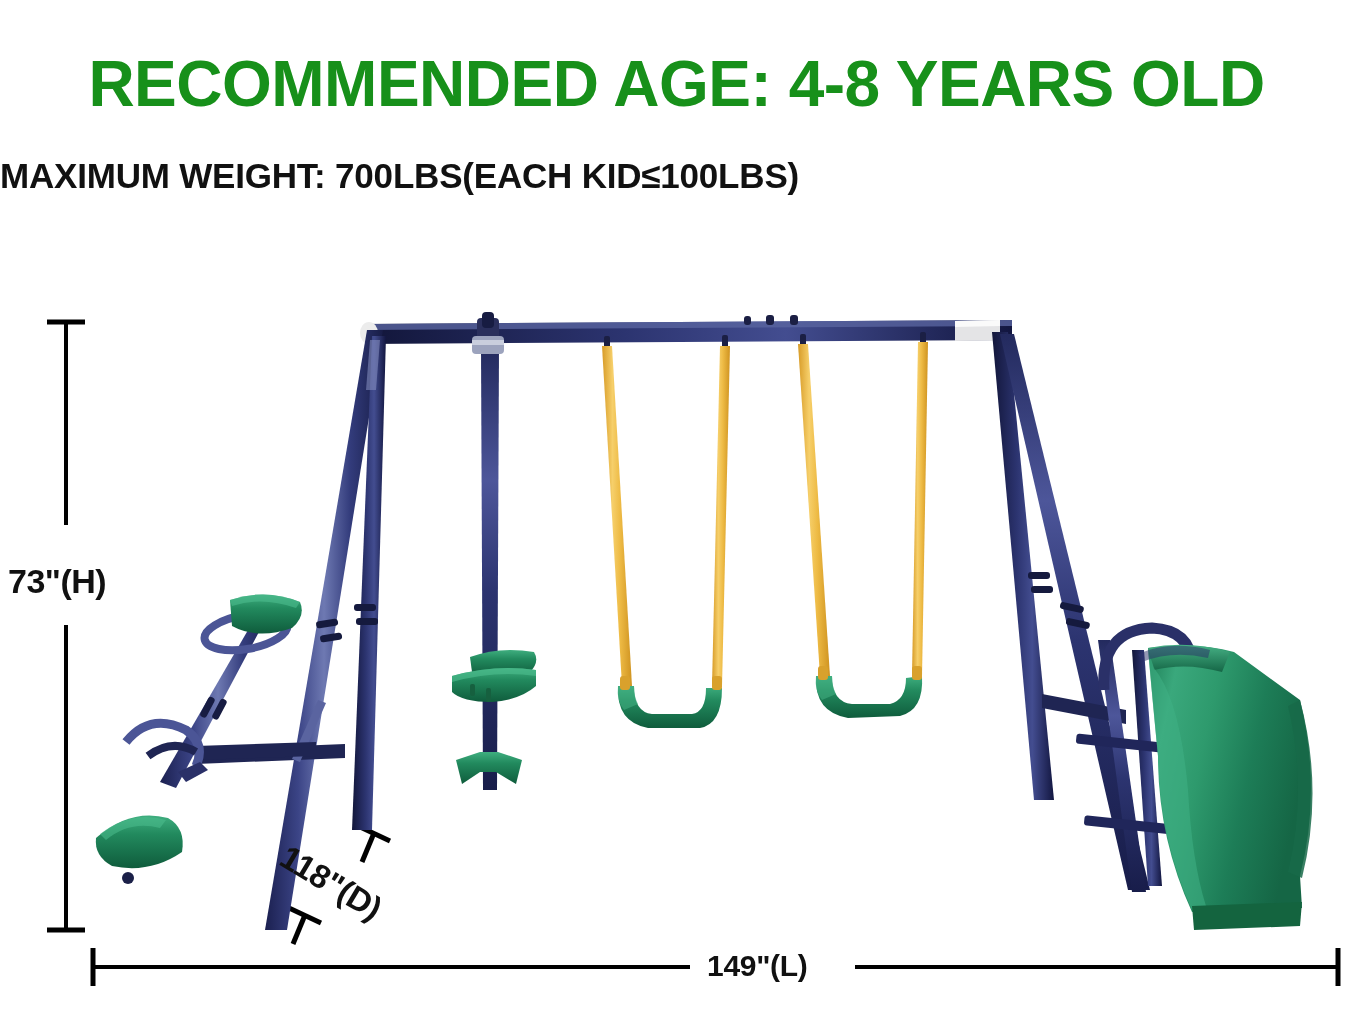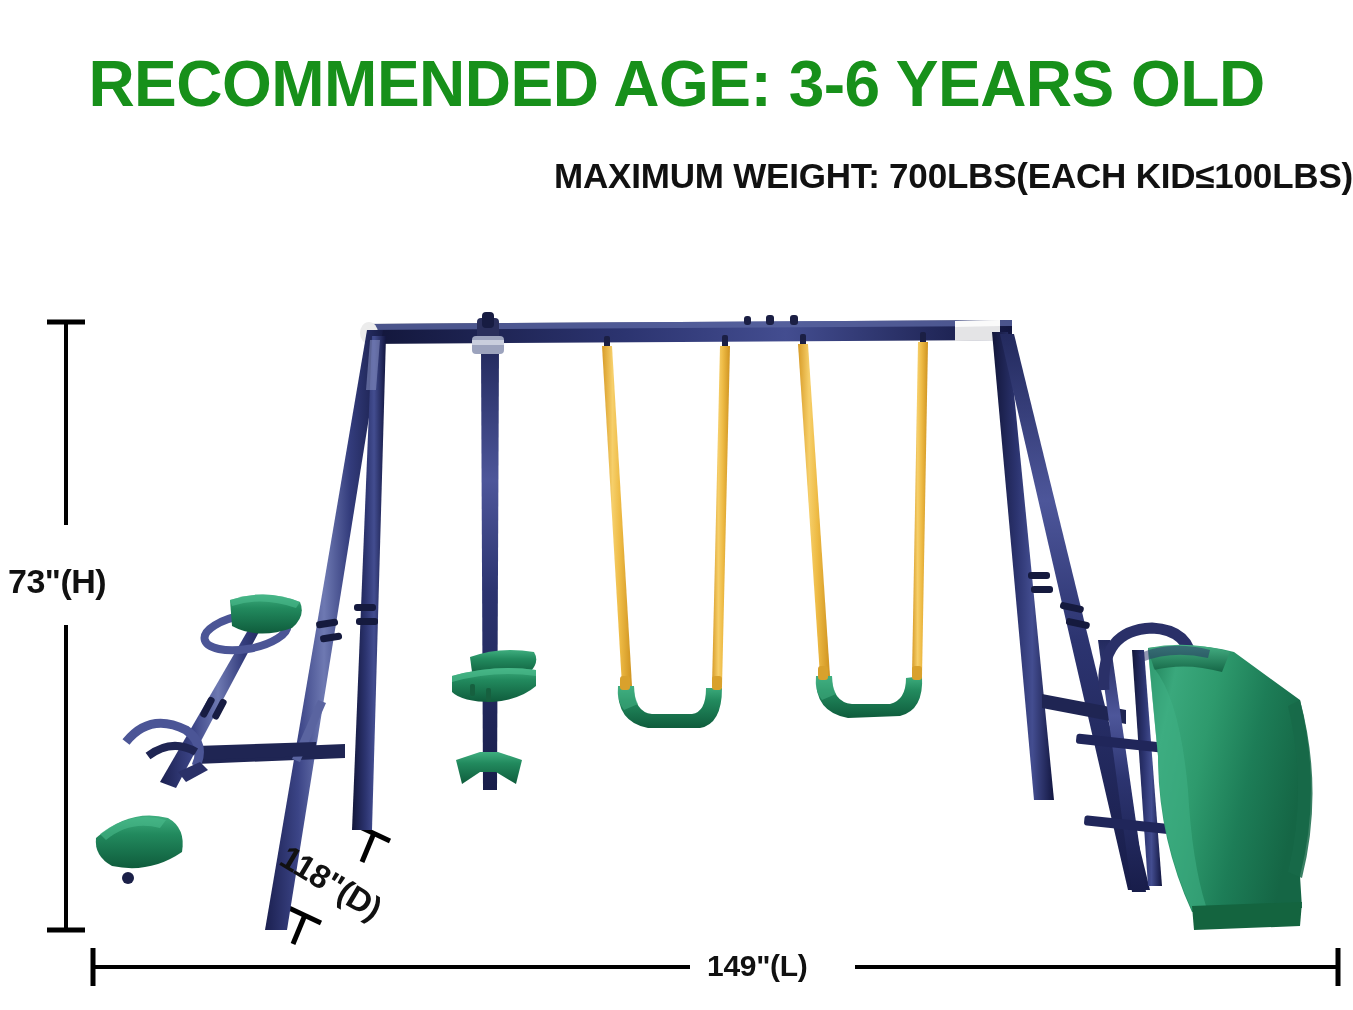--- a/index.html
+++ b/index.html
@@ -8,21 +8,21 @@
        font-family:"Liberation Sans","DejaVu Sans",sans-serif;}
   #page{position:relative;width:1353px;height:1010px;background:#fff;overflow:hidden;}
 
   
   .headline{
     position:absolute;left:0;top:52px;width:1353px;text-align:center;
     font-size:64px;font-weight:bold;color:#17901a;letter-spacing:-0.5px;
     white-space:nowrap;line-height:1;
   }
   .subline{
-    position:absolute;left:0;top:158px;width:1353px;text-align:right;
+    position:absolute;left:0;top:158px;width:1353px;text-align:left;
     font-size:35px;font-weight:bold;color:#111111;letter-spacing:-0.2px;
     white-space:nowrap;line-height:1;
   }
 
   
   .dim-h{
     position:absolute;left:8px;top:562px;font-size:34px;font-weight:bold;
     color:#111;white-space:nowrap;letter-spacing:-0.5px;
   }
   .dim-d{
@@ -260,21 +260,21 @@
                Q 1160 840 1158 756 Q 1152 696 1148 650 Z" fill="#3fb085" opacity="0.55"></path>
 
       <path d="M 1300 700 Q 1324 790 1302 878 L 1288 872 Q 1308 790 1288 706 Z" fill="#176a49" opacity="0.85"></path>
 
       <path d="M 1192 906 L 1302 902 L 1300 926 L 1194 930 Z" fill="#14643f"></path>
 
       <path d="M 1138 654 Q 1170 640 1210 650 L 1208 658 Q 1172 650 1142 662 Z" fill="#2a3068" opacity="0.5"></path>
     </g>
   </svg>
 
-  <div class="headline">RECOMMENDED AGE: 3-6 YEARS OLD</div>
+  <div class="headline">RECOMMENDED AGE: 4-8 YEARS OLD</div>
 
   <div class="subline">MAXIMUM WEIGHT: 700LBS(EACH KID≤100LBS)</div>
 
   <div class="dim-h">73"(H)</div>
 
   <div class="dim-d">118"(D)</div>
 
   <div class="dim-l">149"(L)</div>
 
 </div>

